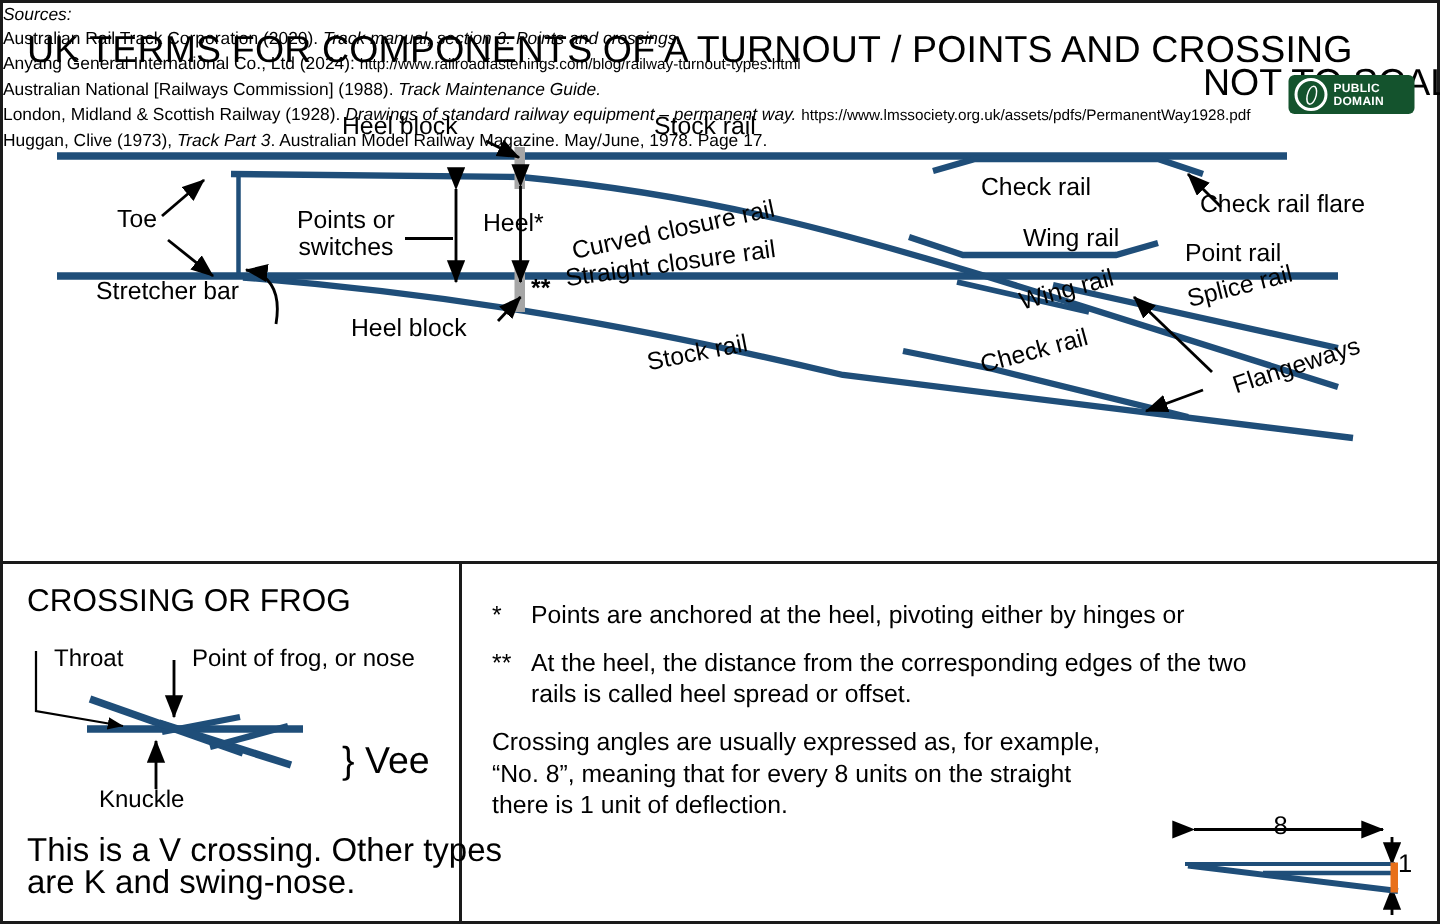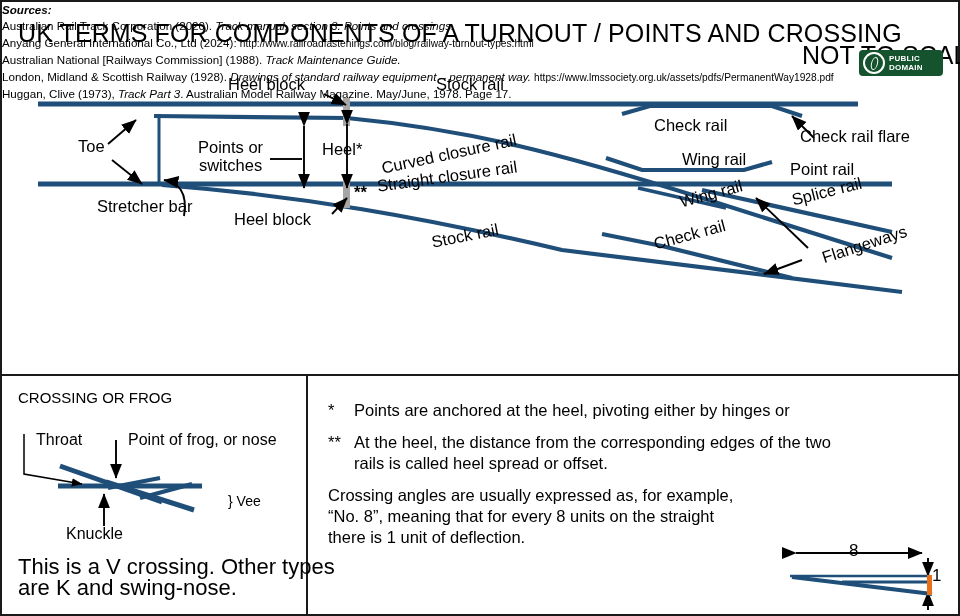--- a/index.html
+++ b/index.html
@@ -36,27 +36,27 @@
 
   
   .lab{font-size:16.5px;}
   .rot{transform-origin:left top;}
 
   
   #sources{left:14px;top:252px;font-size:11.6px;line-height:16.4px;}
   #sources .sline{white-space:nowrap;}
   #sources i{font-style:italic;}
   #sources .url{font-size:10.2px;}
-  #sources .hdr{font-style:italic;font-weight:bold;}
+  #sources .hdr{font-style:italic;font-weight:normal;}
 
   
   #divider-h{left:0;top:372px;width:956px;height:0;border-top:2px solid #1a1a1a;}
   #divider-v{left:304px;top:372px;width:0;height:240px;border-left:2px solid #1a1a1a;}
 
-  #frog-title{left:16px;top:388px;font-size:15px;}
+  #frog-title{left:16px;top:388px;font-size:21px;}
   #frog-panel .fl{font-size:16px;margin-left:20px;}
   #frog-foot{left:16px;top:554px;font-size:22px;line-height:21px;}
 
   #notes{left:326px;top:398px;width:600px;font-size:16.5px;line-height:21px;}
   .note{display:flex;margin-bottom:11px;}
   .note .mk{width:26px;flex:none;}
   .note .bd{flex:1;}
   .note.plain{display:block;}
   #num8{font-size:17px;}
 </style>
@@ -137,21 +137,21 @@
   <div class="t lab" style="left:76px;top:136px;">Toe</div>
 
   <div class="t lab" style="left:196px;top:136px;text-align:center;line-height:18px;">
     <span>Points or</span><br>
     <span>switches</span>
   </div>
 
   <div class="t lab" style="left:320px;top:139px;">Heel*</div>
   <div class="t lab" style="left:352px;top:182px;font-weight:bold;">**</div>
 
-  <div class="t lab" style="left:62px;top:196px;margin-left:33px;">Stretcher bar</div>
+  <div class="t lab" style="left:62px;top:184px;">Stretcher bar</div>
   <div class="t lab" style="left:232px;top:209px;">Heel block</div>
 
   <div class="t lab rot" style="left:378px;top:158px;transform:rotate(-12deg);">Curved closure rail</div>
   <div class="t lab rot" style="left:374px;top:176px;transform:rotate(-8deg);">Straight closure rail</div>
   <div class="t lab rot" style="left:428px;top:232px;transform:rotate(-11deg);">Stock rail</div>
 
   <div class="t lab" style="left:652px;top:115px;">Check rail</div>
   <div class="t lab" style="left:680px;top:149px;">Wing rail</div>
   <div class="t lab rot" style="left:676px;top:192px;transform:rotate(-15deg);">Wing rail</div>
   <div class="t lab rot" style="left:650px;top:234px;transform:rotate(-15deg);">Check rail</div>
@@ -182,21 +182,21 @@
 
   <div class="abs" id="divider-h"></div>
   <div class="abs" id="divider-v"></div>
 
   <div id="frog-panel">
     <div class="t" id="frog-title">CROSSING OR FROG</div>
 
     <div class="t fl lab" style="left:14px;top:430px;">Throat</div>
     <div class="t fl lab" style="left:106px;top:430px;">Point of frog, or nose</div>
     <div class="t fl lab" style="left:44px;top:524px;">Knuckle</div>
-    <div class="t fl lab" style="left:206px;top:492px;font-size:14px;">} Vee</div>
+    <div class="t fl lab" style="left:206px;top:492px;font-size:25px;">} Vee</div>
 
     <svg width="304" height="244" style="left:0;top:372px;">
 
       <line class="rail rail-th" x1="56" y1="112" x2="200" y2="112"></line>
 
       <line class="rail rail-th" x1="58" y1="92" x2="160" y2="128"></line>
 
       <line class="rail rail-md" x1="106" y1="114" x2="158" y2="104"></line>
 
       <line class="rail rail-th" x1="104" y1="108" x2="192" y2="136"></line>

